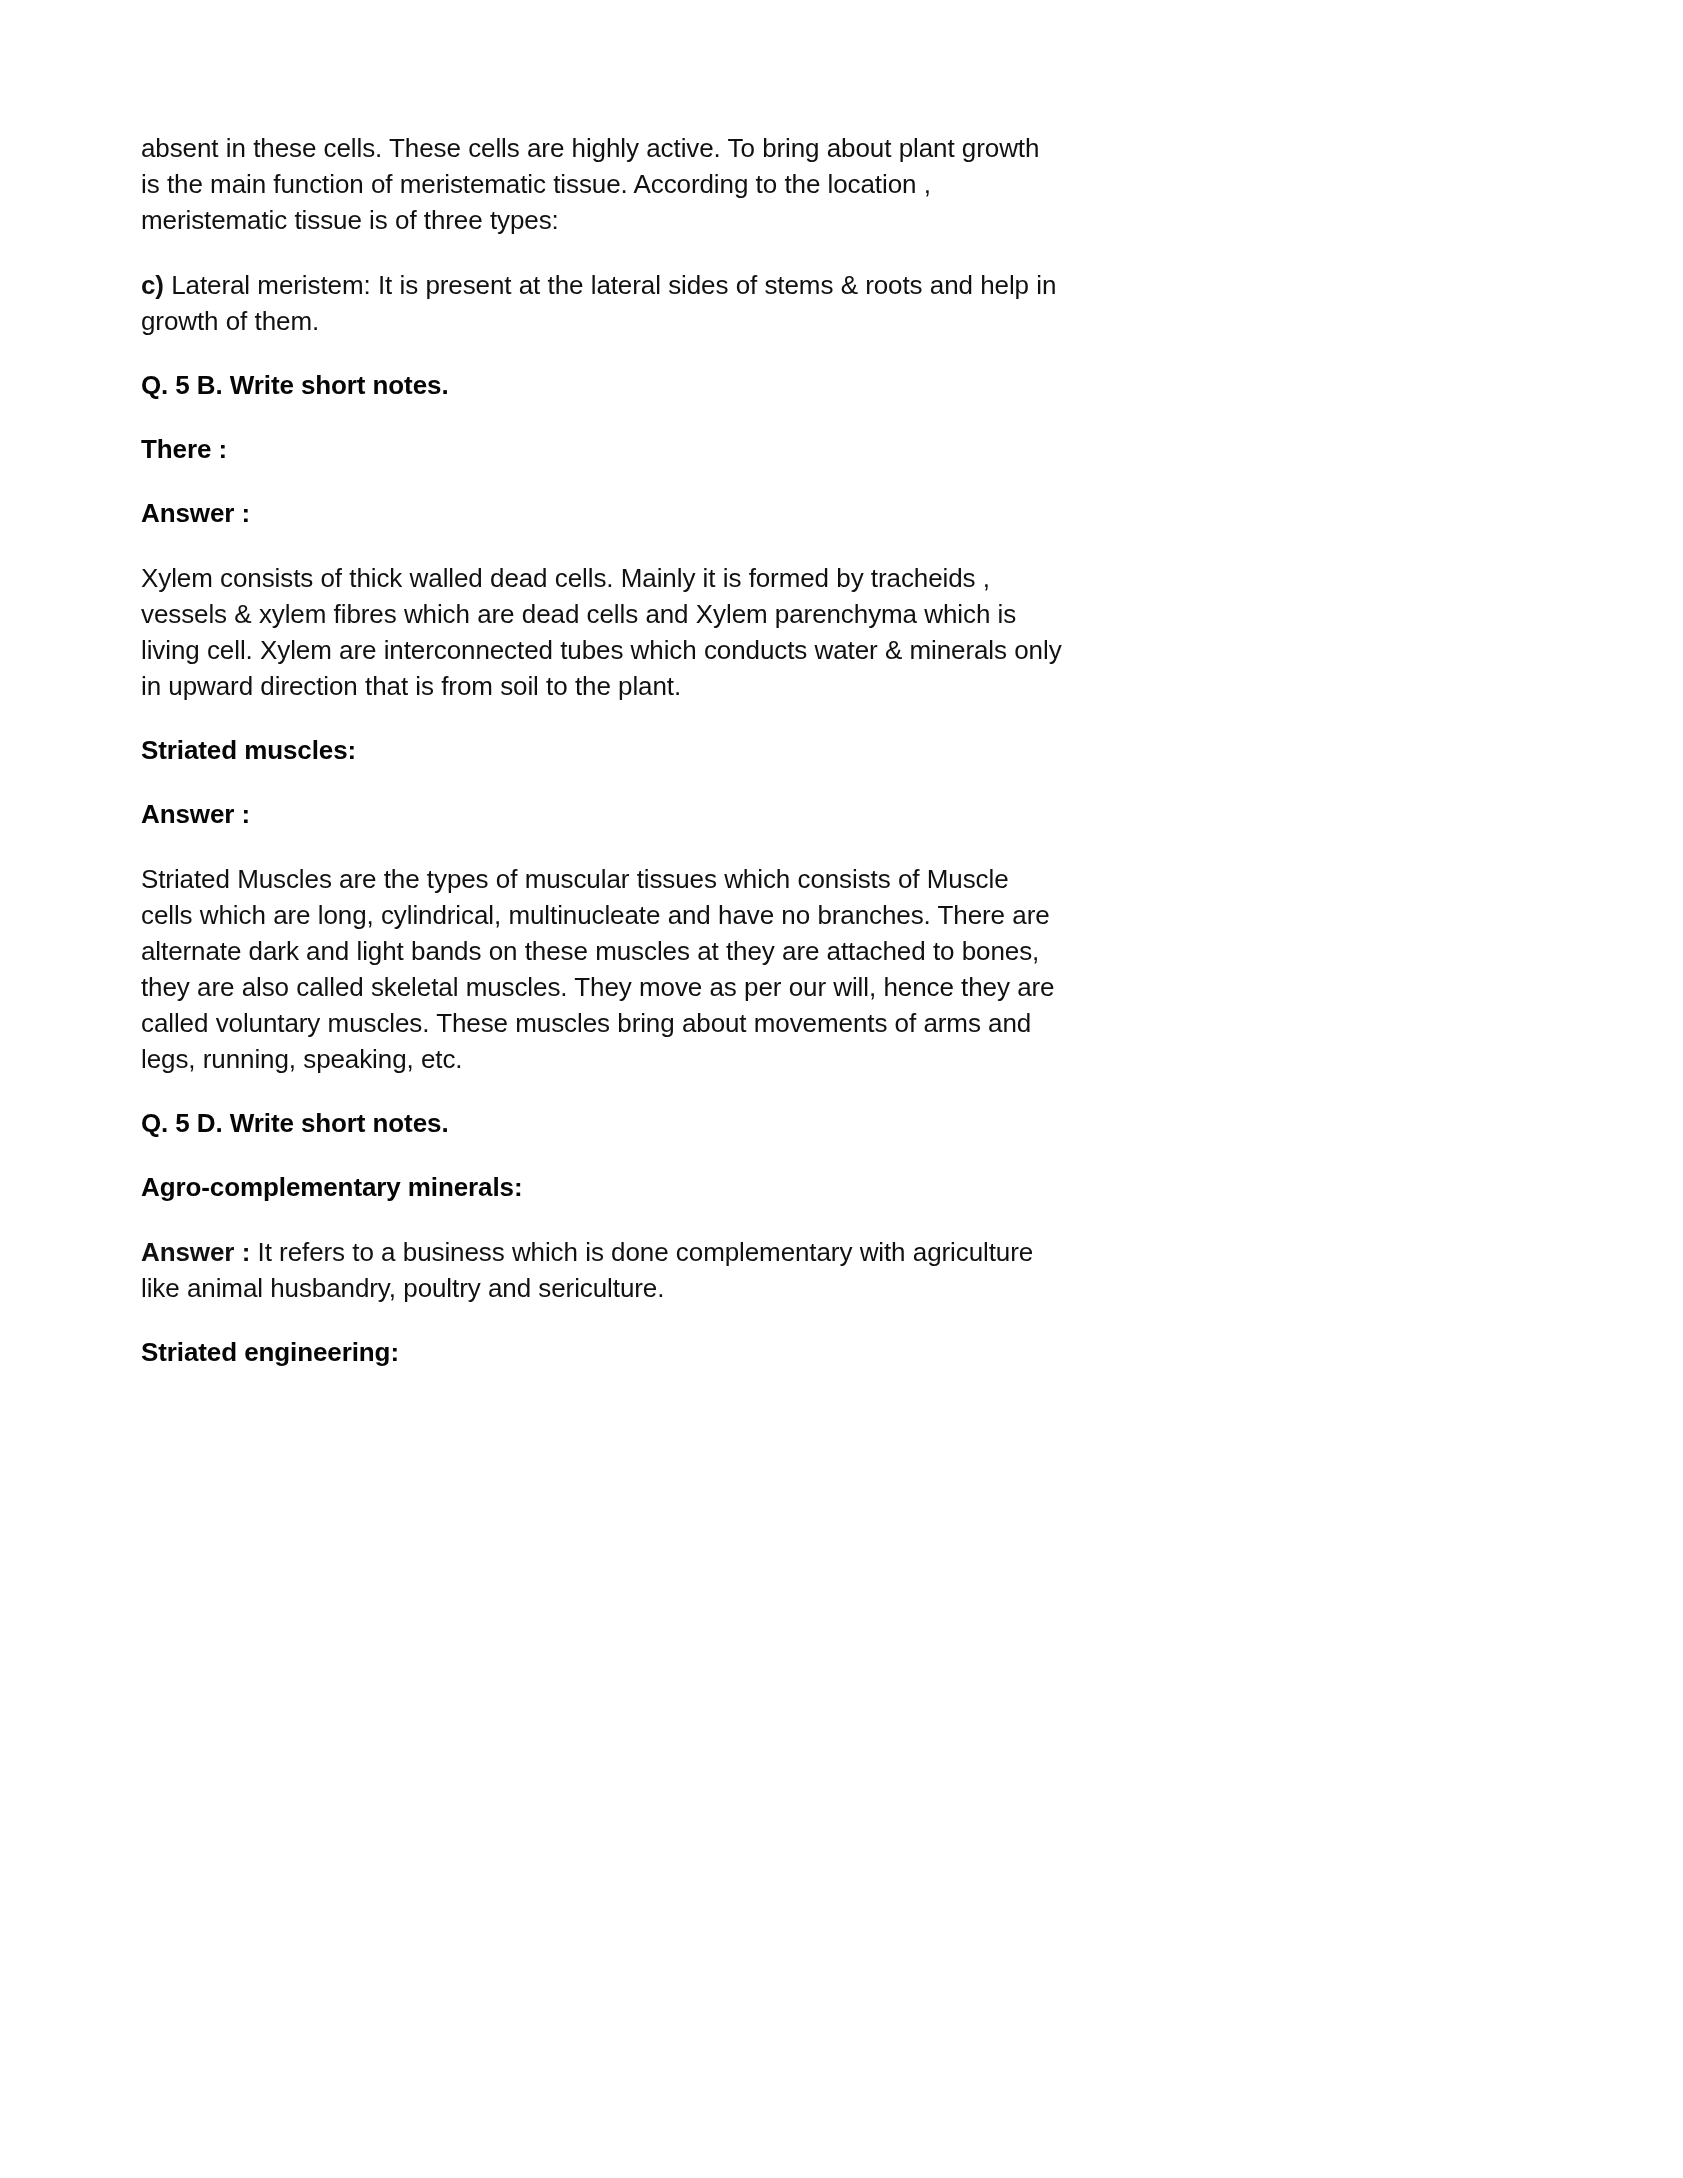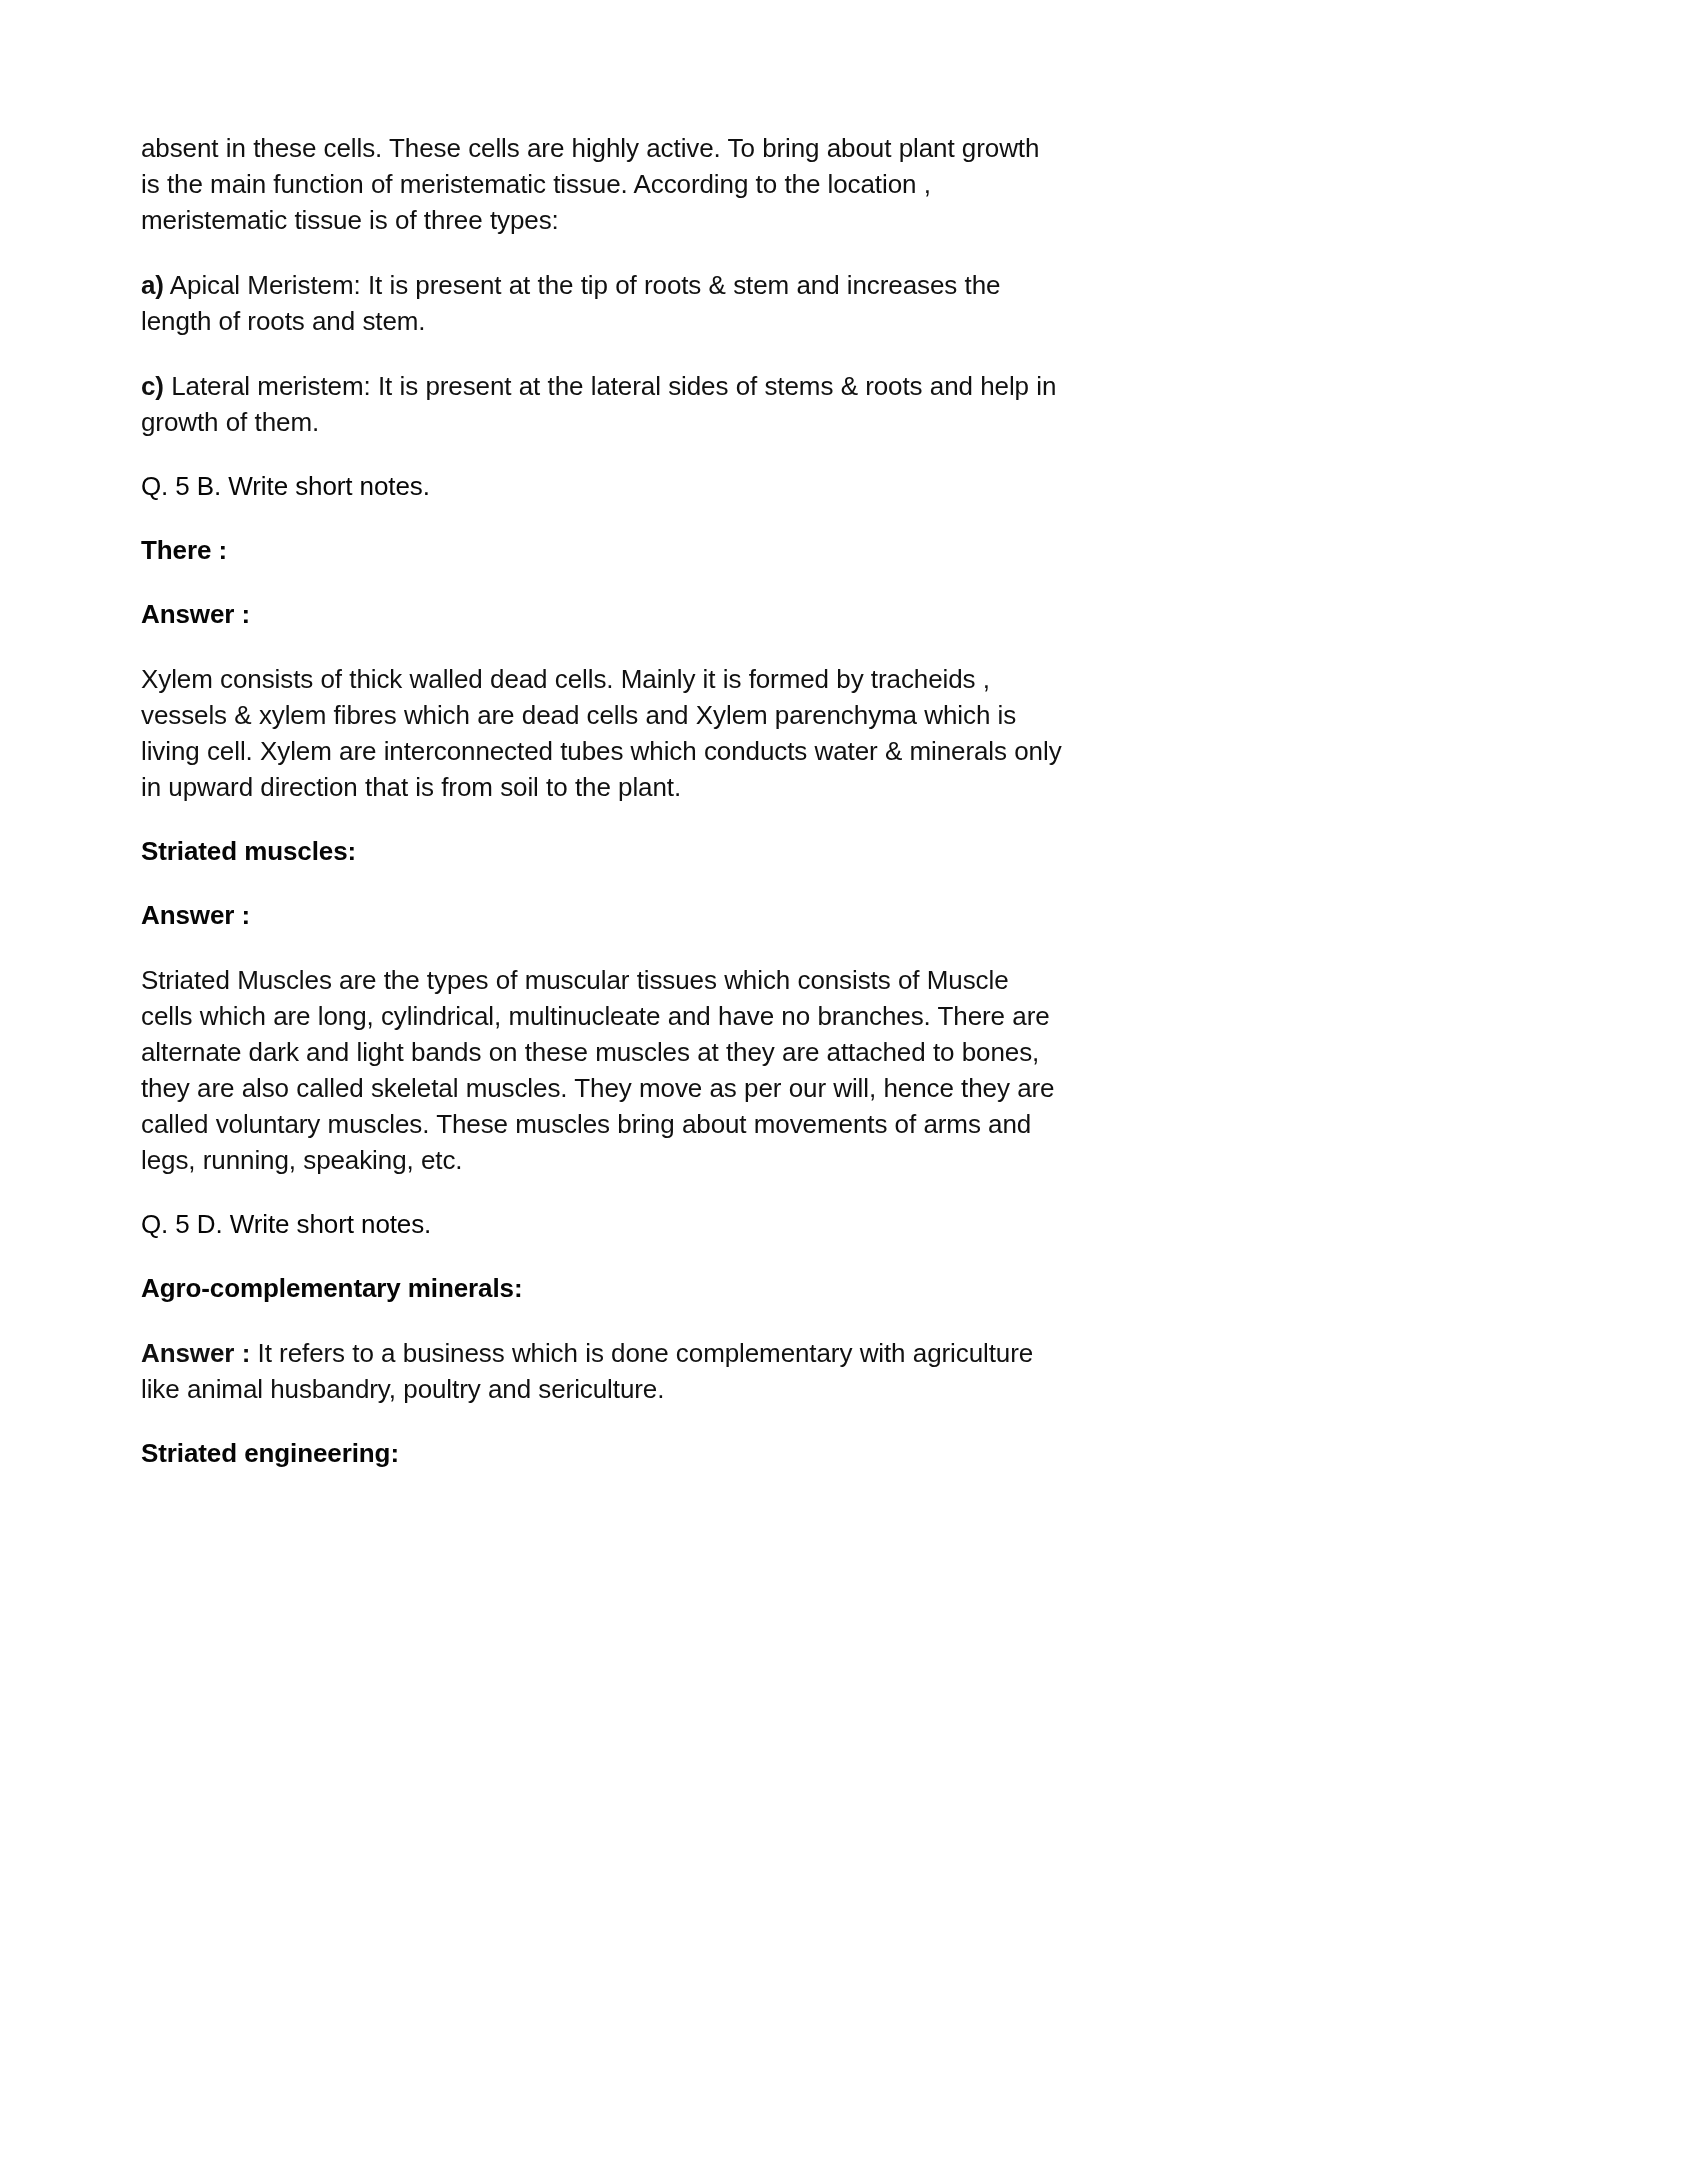--- a/index.html
+++ b/index.html
@@ -40,21 +40,21 @@
     margin-bottom: 29px;
     text-align: left;
     color: #111111;
   }
   .para:last-child {
     margin-bottom: 0;
   }
   .heading {
     font-size: 26px;
     line-height: 34px;
-    font-weight: normal;
+    font-weight: bold;
     letter-spacing: -0.1px;
     margin-bottom: 30px;
     color: #060606;
   }
   .subheading {
     font-size: 26px;
     line-height: 34px;
     font-weight: bold;
     letter-spacing: -0.1px;
     margin-bottom: 30px;
@@ -75,21 +75,20 @@
   .content { text-rendering: optimizeLegibility; }
 </style>
 </head>
 <body>
 
 <div class="page">
   <div class="content">
 
     <p class="para">absent in these cells. These cells are highly active. To bring about plant growth is the main function of meristematic tissue. According to the location , meristematic tissue is of three types:</p>
 
-    <p class="para"><span class="lead">a)</span><span> Apical Meristem: It is present at the tip of roots &amp; stem and increases the length of roots and stem.</span></p>
 
 
     <p class="para"><span class="lead">c)</span><span> Lateral meristem: It is present at the lateral sides of stems &amp; roots and help in growth of them.</span></p>
 
     <h3 class="heading">Q. 5 B. Write short notes.</h3>
 
     <h3 class="subheading">There :</h3>
 
     <h3 class="answer-label">Answer :</h3>
 

